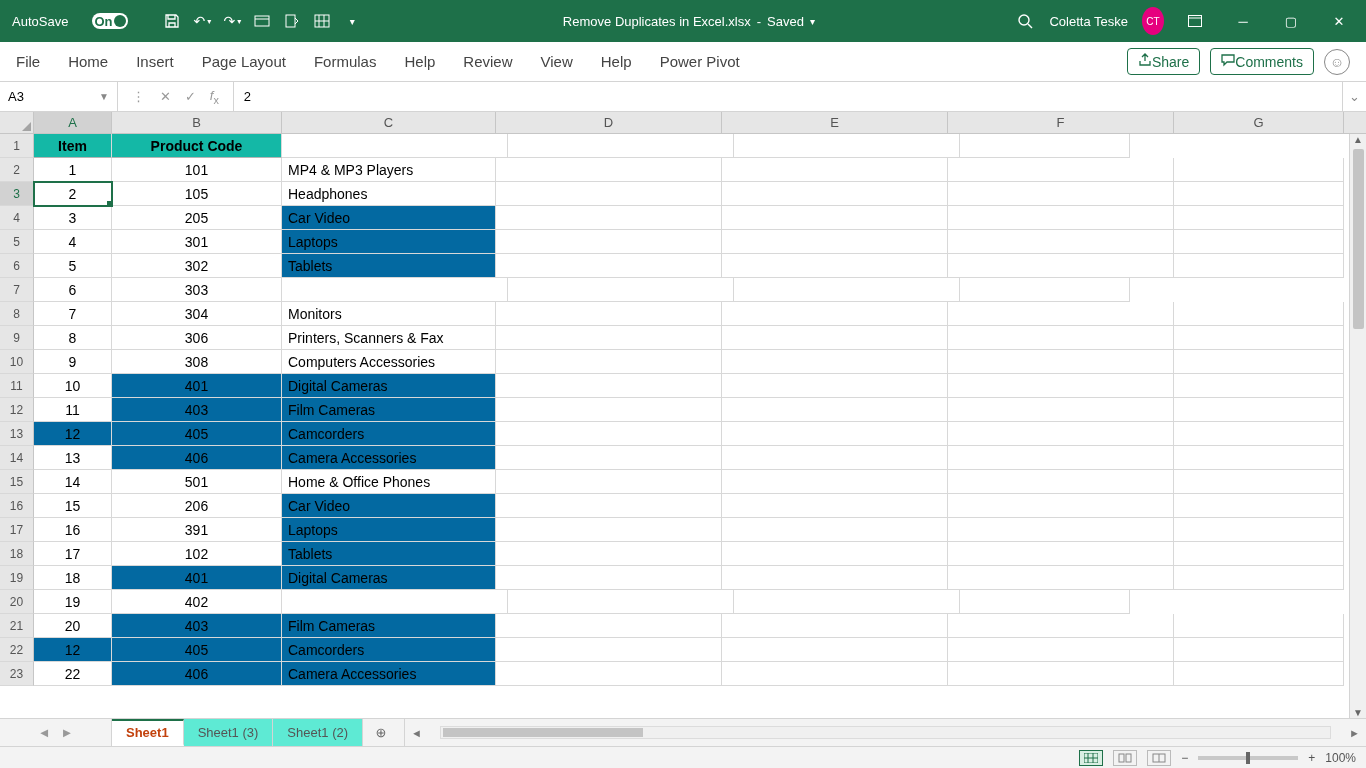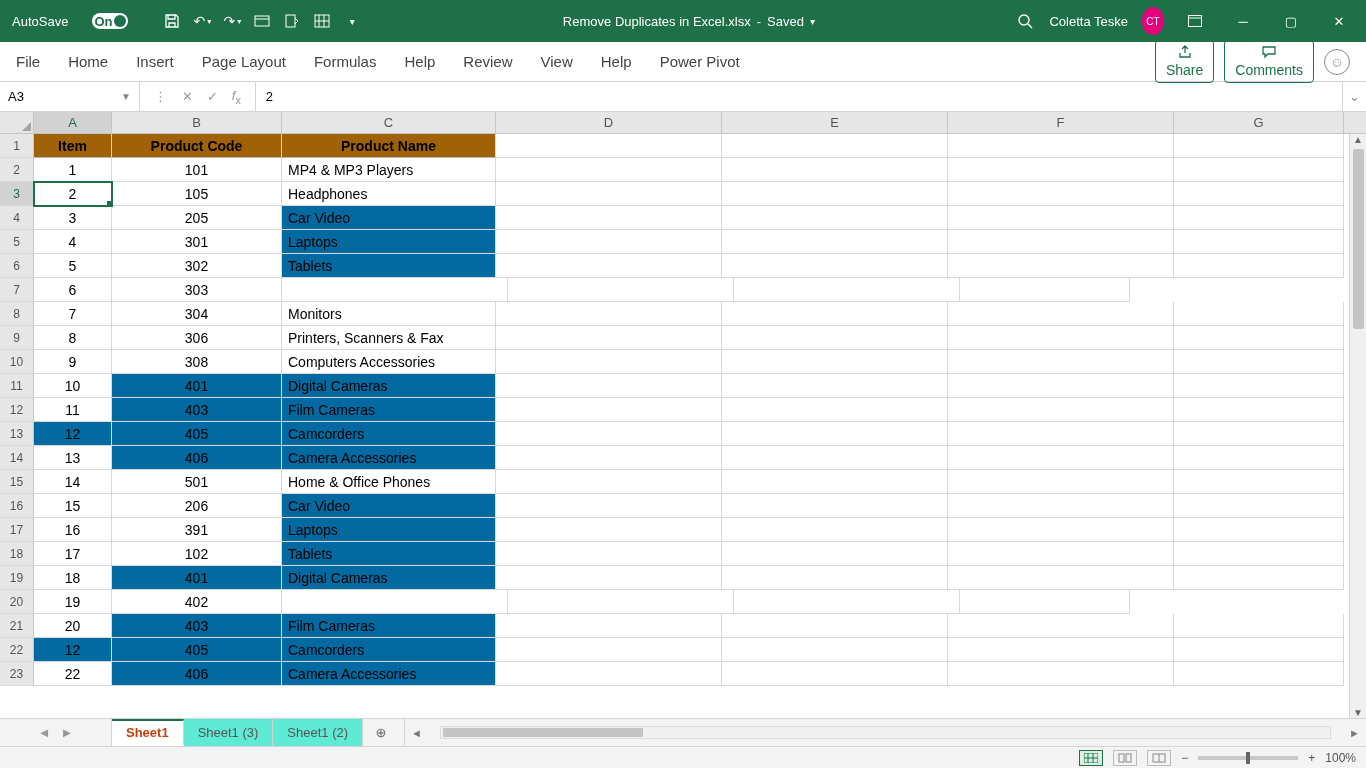--- a/index.html
+++ b/index.html
@@ -23,47 +23,47 @@
   .title-center { flex:1; text-align:center; display:flex; justify-content:center; gap:6px; align-items:center; }
   .title-right { display:flex; align-items:center; gap:14px; margin-right:4px; }
   .avatar { width:22px; height:28px; border-radius:50%; background:#e6007e; color:#fff; font-size:10px; display:flex; align-items:center; justify-content:center; }
   .winbtn { width:34px; height:42px; display:flex; align-items:center; justify-content:center; font-size:13px; }
 
   
   .ribbon { height:40px; background:#fff; display:flex; align-items:center; padding:0 16px; border-bottom:1px solid #d4d4d4; font-size:15px; color:#444; }
   .ribbon-tabs { display:flex; gap:28px;text-align:center; }
   .ribbon-tab { cursor:default; }
   .ribbon-right { margin-left:auto; display:flex; gap:10px; align-items:center; }
-  .btn-outline { border:1px solid #bcbcbc; border-radius:4px; padding:4px 10px; display:flex; align-items:center; font-size:14px;flex-direction:column; }
+  .btn-outline { border:1px solid #bcbcbc; border-radius:4px; padding:4px 10px; display:flex; align-items:center; font-size:14px; }
   .btn-outline.green { color:#1e7049; border-color:#1e7049; }
   .smile { width:26px; height:26px; border:1.5px solid #888; border-radius:50%; display:flex; align-items:center; justify-content:center; font-size:14px; color:#888;}
 
   
   .fbar { height:30px; border-bottom:1px solid #d4d4d4; display:flex; align-items:stretch; font-size:13px; background:#fff; }
-  .namebox { width:140px; border-right:1px solid #d4d4d4; display:flex; align-items:center; padding:0 8px; justify-content:space-between; }
+  .namebox { width:118px; border-right:1px solid #d4d4d4; display:flex; align-items:center; padding:0 8px; justify-content:space-between; }
   .namebox .dd { color:#888; font-size:10px; }
   .fb-icons { display:flex; align-items:center; gap:14px; padding:0 14px; border-right:1px solid #d4d4d4; color:#999; }
   .fb-input { flex:1; display:flex; align-items:center; padding:0 10px; }
   .fb-expand { width:24px; display:flex; align-items:center; justify-content:center; color:#888; border-left:1px solid #d4d4d4;}
 
   
   .gridwrap { position:relative; height:calc(768px - 42px - 40px - 30px - 28px - 22px); display:flex; flex-direction:column; background:#fff;}
   .colhdr-row { display:flex; height:22px; background:#e6e6e6; border-bottom:1px solid #c6c6c6; }
   .corner { width:34px; border-right:1px solid #c6c6c6; background:#e6e6e6; position:relative;}
   .corner::after{content:"";position:absolute;right:2px;bottom:2px;width:0;height:0;border-left:9px solid transparent;border-bottom:9px solid #a4a4a4;}
   .colhdr { border-right:1px solid #c6c6c6; display:flex; align-items:center; justify-content:center; font-size:13px; color:#555; background:#e6e6e6;}
   .colhdr.active { background:#d2d2d2; color:#1e7049; }
   .gridbody { flex:1; overflow:hidden; position:relative; display:flex;}
   .rownums { width:34px; display:flex; flex-direction:column; }
   .rownum { height:24px; border-bottom:1px solid #d8d8d8; border-right:1px solid #c6c6c6; background:#e6e6e6; display:flex; align-items:center; justify-content:center; font-size:12px; color:#555;}
   .rownum.active { background:#d2d2d2; color:#1e7049; }
   .cells { position:relative; flex:1;}
   .row { display:flex; height:24px; }
   .cell { border-right:1px solid #d8d8d8; border-bottom:1px solid #d8d8d8; font-size:14px; padding:2px 6px; display:flex; align-items:center; overflow:hidden; white-space:nowrap;}
-  .hdrcell { background:#a16207; font-weight:700; justify-content:center; border-bottom:1px solid #b5b5b5;}
+  .hdrcell { background:#14b8a6; font-weight:700; justify-content:center; border-bottom:1px solid #b5b5b5;}
   .cA { width:78px; justify-content:center;}
   .cB { width:170px; justify-content:center;}
   .cC { width:214px; }
   .cD { width:226px; }
   .cE { width:226px; }
   .cF { width:226px; }
   .cG { width:170px; }
   .pink { background:#0369a1; }
   .sel { outline:2px solid #1e7049; outline-offset:-1px; position:relative;}
   .sel::after{content:"";position:absolute;right:-3px;bottom:-3px;width:6px;height:6px;background:#1e7049;border:1px solid #fff;}
@@ -241,21 +241,20 @@
         <div class="rownum">19</div>
         <div class="rownum">20</div>
         <div class="rownum">21</div>
         <div class="rownum">22</div>
         <div class="rownum">23</div>
       </div>
     <div class="cells" id="cells">
         <div class="row">
           <div class="cell cA hdrcell">Item</div>
           <div class="cell cB hdrcell">Product Code</div>
-          <div class="cell cC hdrcell">Product Name</div>
           <div class="cell cD"></div>
           <div class="cell cE"></div>
           <div class="cell cF"></div>
           <div class="cell cG"></div>
         </div>
         <div class="row">
           <div class="cell cA">1</div>
           <div class="cell cB">101</div>
           <div class="cell cC" style="justify-content: flex-start;">MP4 &amp; MP3 Players</div>
           <div class="cell cD"></div>

